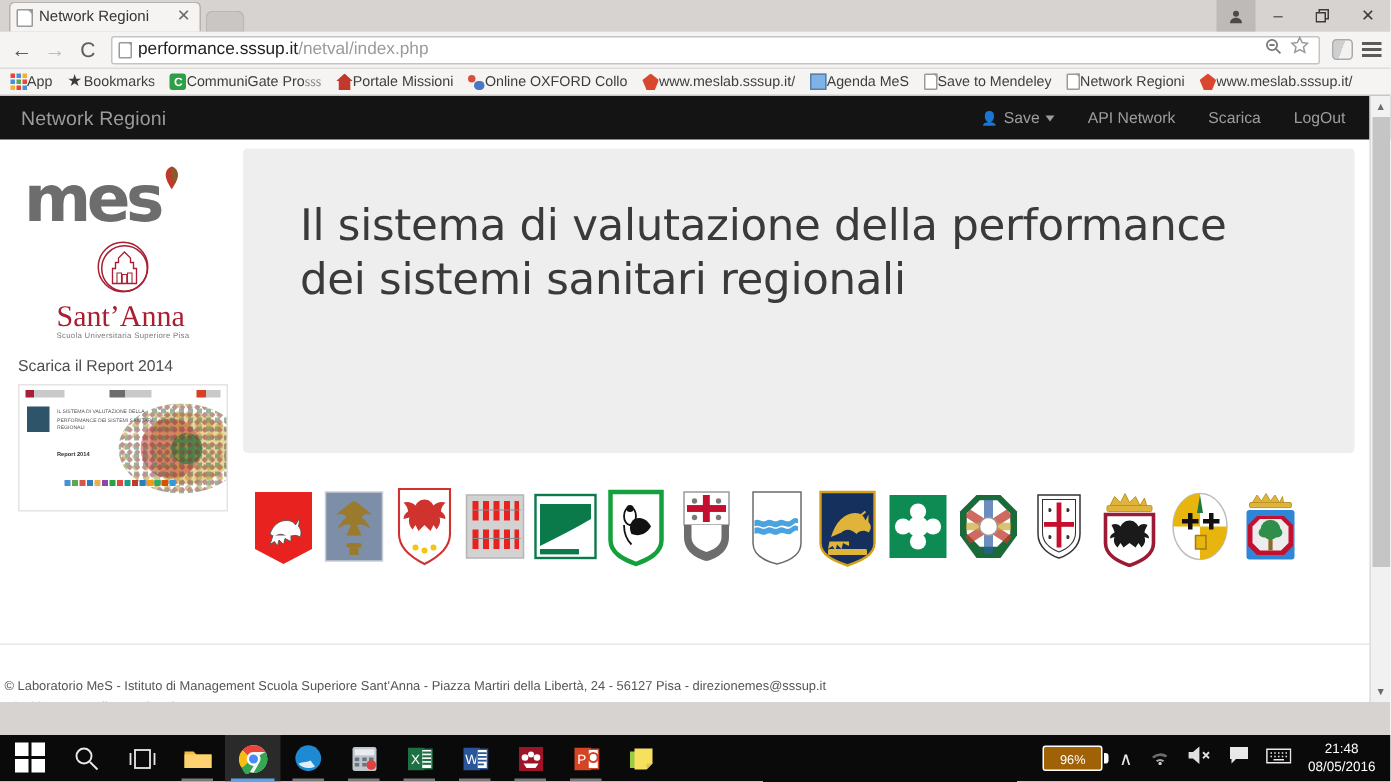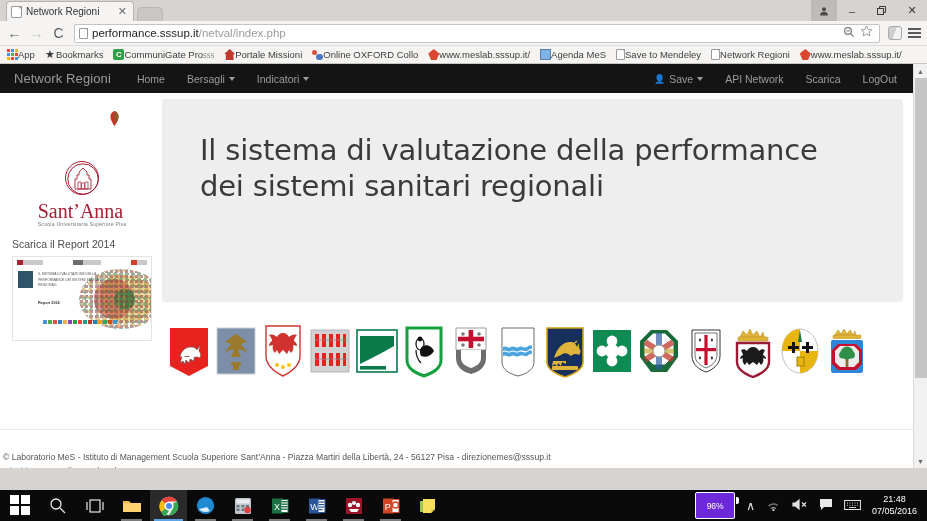--- a/index.html
+++ b/index.html
@@ -227,22 +227,22 @@
   .tb-open::after { content:""; position:absolute; bottom:0; left:8px; right:8px; height:2px; background:#7a7a7a; }
   .start { width:21px; height:21px;
     background:
       linear-gradient(#fff,#fff) 0 0/9px 9px no-repeat,
       linear-gradient(#fff,#fff) 11px 0/9px 9px no-repeat,
       linear-gradient(#fff,#fff) 0 11px/9px 9px no-repeat,
       linear-gradient(#fff,#fff) 11px 11px/9px 9px no-repeat;
   }
   .tray { margin-left:auto; display:flex; align-items:center; gap:11px; padding-right:8px; color:#e6e6e6; }
   .battery {
-    width: 40px; height: 27px; border: 1.5px solid #fff; border-radius: 2px;
-    background: #6d28d9; display:flex; align-items:center; justify-content:center;
+    width: 40px; height: 17px; border: 1.5px solid #fff; border-radius: 2px;
+    background: #a16207; display:flex; align-items:center; justify-content:center;
     font-size: 8.5px; color: #fff; position: relative;
   }
   .battery::after { content:""; position:absolute; right:-5px; top:4px; width:3px; height:7px; background:#fff; border-radius:0 2px 2px 0; }
   .tray-ico { font-size: 12px; color: #e8e8e8; }
   .clock { font-size: 9px; color: #fff; text-align: center; line-height: 1.25; }
 </style>
 </head>
 <body>
 
 <div class="browser">
@@ -344,33 +344,20 @@
     <div class="bm">
       <span class="bmi leaf"></span>
       <span class="lbl">www.meslab.sssup.it/</span>
     </div>
   </div>
 
   <div class="page">
 
     <div class="navbar">
       <span class="brand">Network Regioni</span>
-      <div class="nav-links">
-        <span class="nav-link">
-            <span>Home</span>
-          </span>
-        <span class="nav-link">
-            <span>Bersagli</span>
-            <i class="caret"></i>
-          </span>
-        <span class="nav-link">
-            <span>Indicatori</span>
-            <i class="caret"></i>
-          </span>
-      </div>
       <div class="nav-right">
         <span class="nav-link">
           <span class="user-ico">👤</span>
           <span>Save</span>
           <i class="caret"></i>
         </span>
         <span class="nav-link">
             <span>API Network</span>
           </span>
         <span class="nav-link">
@@ -380,20 +367,21 @@
             <span>LogOut</span>
           </span>
       </div>
     </div>
 
     <div class="content">
 
       <div class="sidebar">
         <div class="logo-wrap">
           <div class="mes-logo">
+            <span class="mes-text">mes</span>
             <span class="mes-leaf">
               <svg viewBox="0 0 20 18">
                   <path d="M10 1C7 2 5 5 6 9c1 4 4 8 4 8s3-4 4-8c1-4-1-7-4-8z" fill="#c0392b"></path>
                   <path d="M10 1c3 1 5 4 4 8-.4 1.6-1.2 3.2-2 4.5C10.5 10 9 6 10 1z" fill="#8a5a2b"></path>
                 </svg>
             </span>
           </div>
           <div class="santanna">
             <span class="seal">
               <svg viewBox="0 0 34 34" width="34" height="34">
@@ -802,16 +790,16 @@
     <span>
       <svg width="17" height="12" viewBox="0 0 17 12" fill="none" stroke="#e8e8e8" stroke-width="1">
           <rect x="0.6" y="1.5" width="15.8" height="9"></rect>
           <g stroke-width=".9">
             <path d="M3 4h1M5.5 4h1M8 4h1M10.5 4h1M13 4h1M3 6.3h1M5.5 6.3h1M8 6.3h1M10.5 6.3h1M13 6.3h1M5 8.5h7"></path>
           </g>
         </svg>
     </span>
     <div class="clock">
       <div>21:48</div>
-      <div>07/05/2016</div>
+      <div>08/05/2016</div>
     </div>
   </div>
 </div>
 
 </body></html>

